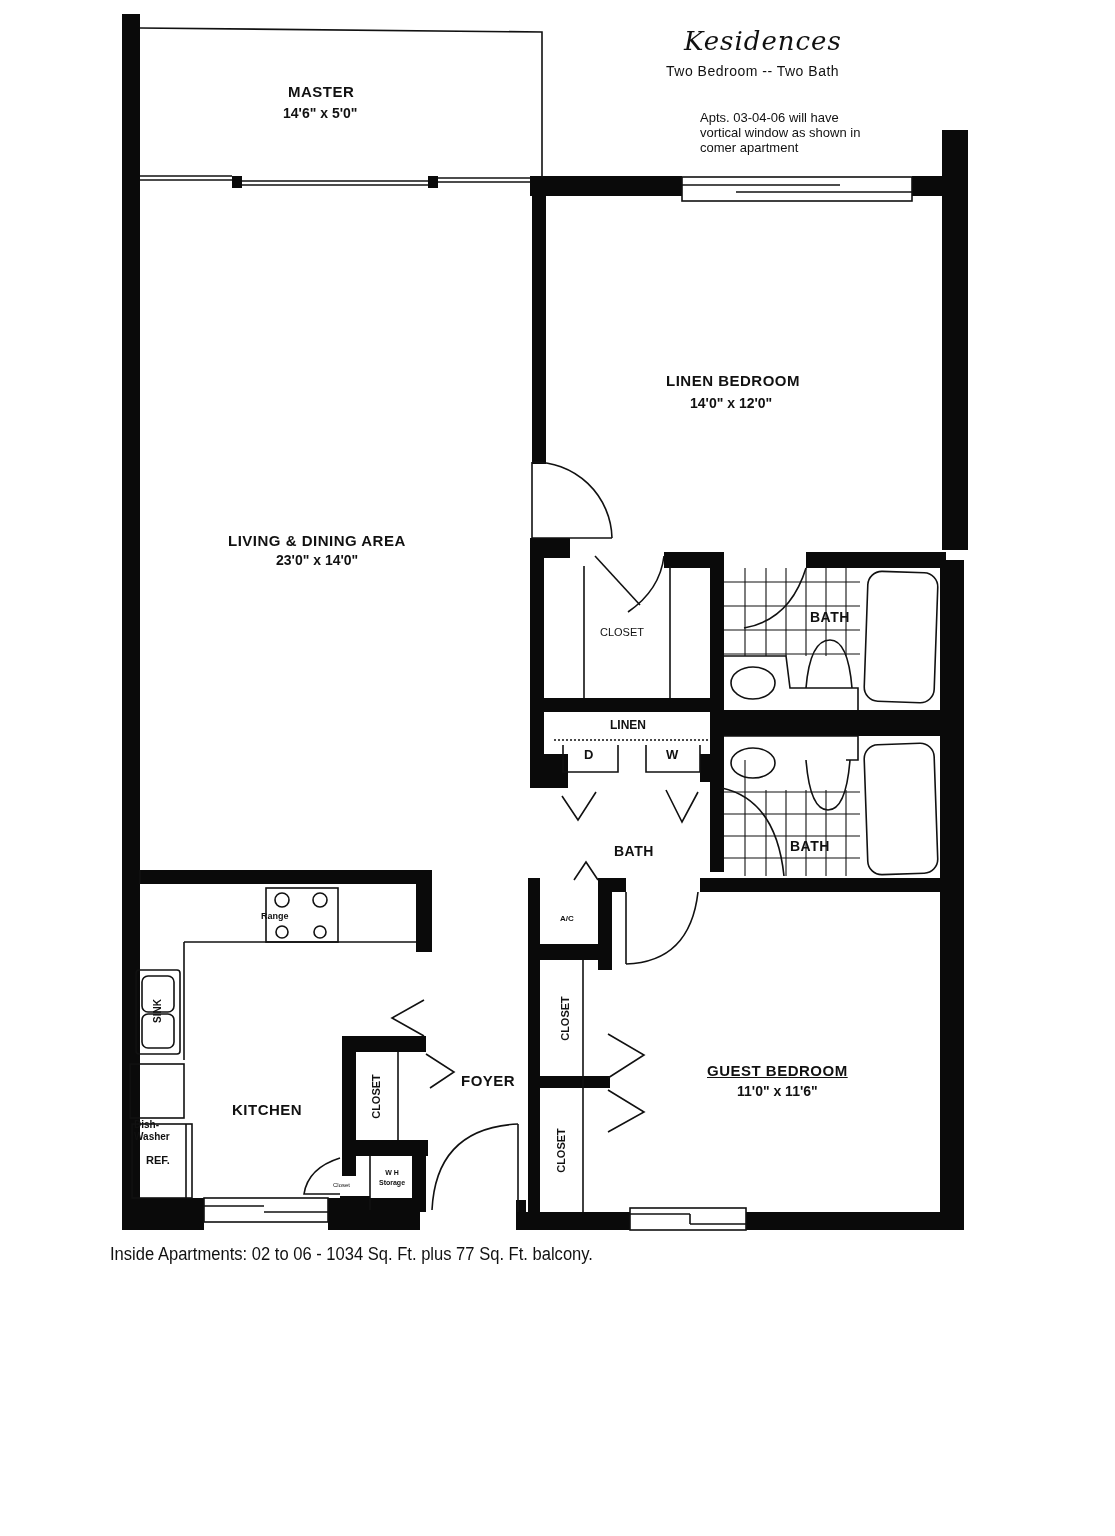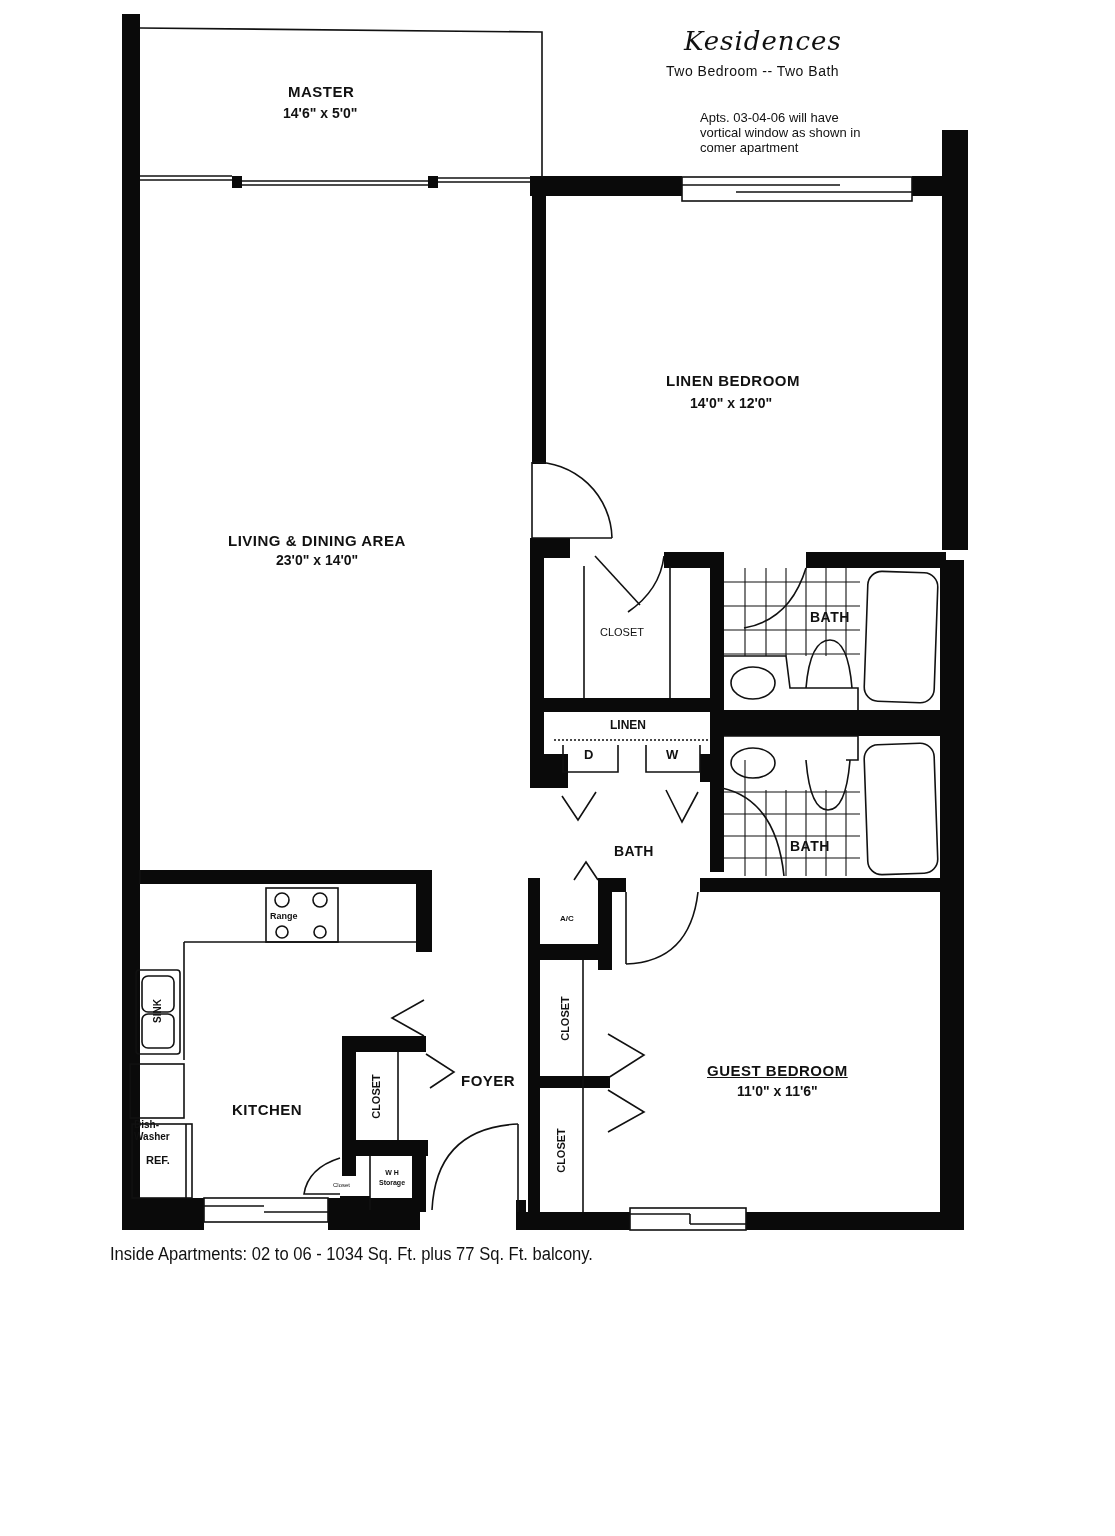--- a/index.html
+++ b/index.html
@@ -204,21 +204,21 @@
 <div class="lbl small" style="left:666px; top:748px; font-size:13px;">W</div>
 <div class="lbl room" style="left:790px; top:839px; font-size:14px;">BATH</div>
 <div class="lbl room" style="left:614px; top:844px; font-size:14px;">BATH</div>
 
 <div class="lbl tiny" style="left:560px; top:915px;">A/C</div>
 <div class="lbl small vert" style="left:540px; top:1013px; width:50px; text-align:center;">CLOSET</div>
 <div class="lbl small vert" style="left:536px; top:1145px; width:50px; text-align:center;">CLOSET</div>
 <div class="lbl room" style="left:707px; top:1063px;text-decoration:underline;">GUEST BEDROOM</div>
 <div class="lbl dim" style="left:737px; top:1084px;">11'0" x 11'6"</div>
 
-<div class="lbl tiny" style="left:270px; top:912px; font-size:9px;">Range</div>
+<div class="lbl tiny" style="left:261px; top:912px; font-size:9px;">Range</div>
 <div class="lbl tiny vert" style="left:142px; top:1006px; width:32px; text-align:center; font-size:10px;">SINK</div>
 <div class="lbl tiny" style="left:134px; top:1119px; font-size:10px; line-height:12px;">
   <div>Dish-</div>
   <div>Washer</div>
 </div>
 <div class="lbl tiny" style="left:146px; top:1155px; font-size:11px;">REF.</div>
 <div class="lbl room" style="left:232px; top:1068px;margin-top:34px;">KITCHEN</div>
 
 <div class="lbl room" style="left:461px; top:1073px;">FOYER</div>
 <div class="lbl small vert" style="left:352px; top:1091px; width:48px; text-align:center;">CLOSET</div>

